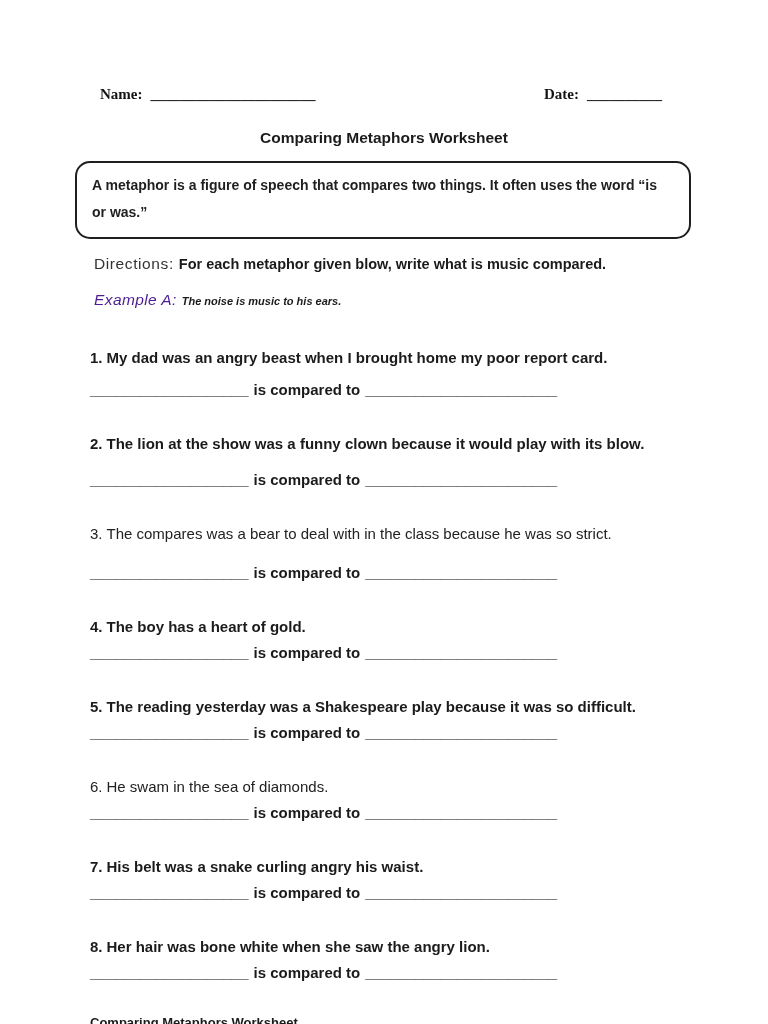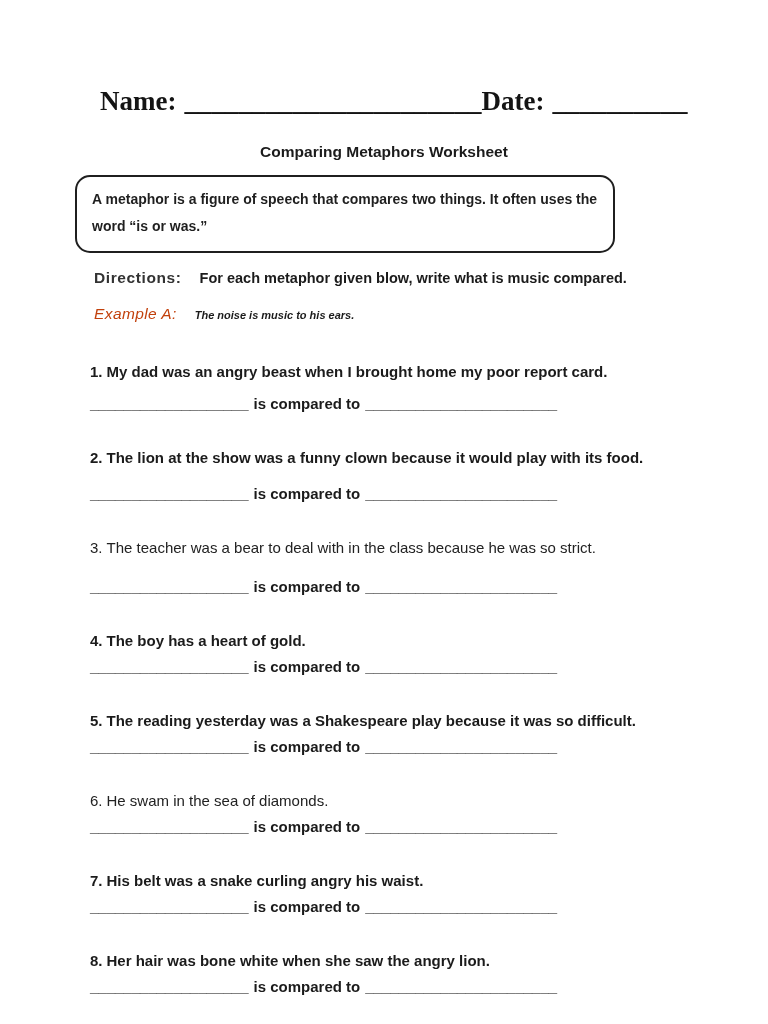--- a/index.html
+++ b/index.html
@@ -20,73 +20,73 @@
     height: 1024px;
     background: #ffffff;
   }
   
   .header-row {
     display: flex;
     justify-content: space-between;
     padding: 86px 106px 0 100px;
     font-family: "Liberation Serif", serif;
     font-weight: 700;
-    font-size: 27px;
+    font-size: 15px;
     color: #141414;
     white-space: nowrap;
   }
   .label-gap { margin-right: 8px; }
   .u-line { letter-spacing: 0; }
   
   .title {
     margin-top: 26px;
     text-align: center;
     font-size: 15.5px;
     font-weight: 700;
     color: #1b1b1b;
   }
   
   .def-box {
     box-sizing: border-box;
     margin: 14px 0 0 75px;
-    width: 540px;
+    width: 616px;
     border: 2px solid #1f1f1f;
     border-radius: 15px;
     padding: 9px 15px 11px 15px;
     font-size: 14px;
     font-weight: 700;
     line-height: 27px;
     color: #1f1f1f;
   }
   
   .directions {
     margin: 16px 60px 0 94px;
     font-size: 14.5px;
   }
   .dir-label {
-    font-weight: 700;
+    font-weight: 400;
     font-size: 15.5px;
     letter-spacing: 0.6px;
     color: #333333;
-    margin-right: 18px;
+    margin-right: 5px;
   }
   .dir-text { font-weight: 700; }
   
   .example {
     margin: 14px 0 0 94px;
     font-style: italic;
     font-size: 15px;
     line-height: 26px;
   }
   .ex-label {
     font-weight: 400;
     font-size: 15.5px;
     letter-spacing: 0.4px;
-    color: #c2410c;
-    margin-right: 18px;
+    color: #4c1d95;
+    margin-right: 5px;
   }
   .ex-text { font-weight: 700; font-size: 11px; }
   
   .questions {
     margin: 14px 60px 0 90px;
     font-size: 15px;
   }
   .q { margin-top: 34px; }
   .q-line {
     font-weight: 700;
@@ -150,30 +150,30 @@
       <div class="q-line">
         <span class="q-num">1.</span><span>My dad was an angry beast when I brought home my poor report card.</span>
       </div>
       <div class="q-blank">
         <span>___________________</span><span class="q-mid">is compared to</span><span>_______________________</span>
       </div>
     </div>
 
     <div class="q q2">
       <div class="q-line">
-        <span class="q-num">2.</span><span>The lion at the show was a funny clown because it would play with its food.</span>
+        <span class="q-num">2.</span><span>The lion at the show was a funny clown because it would play with its blow.</span>
       </div>
       <div class="q-blank">
         <span>___________________</span><span class="q-mid">is compared to</span><span>_______________________</span>
       </div>
     </div>
 
     <div class="q q3 light">
       <div class="q-line">
-        <span class="q-num">3.</span><span>The teacher was a bear to deal with in the class because he was so strict.</span>
+        <span class="q-num">3.</span><span>The compares was a bear to deal with in the class because he was so strict.</span>
       </div>
       <div class="q-blank">
         <span>___________________</span><span class="q-mid">is compared to</span><span>_______________________</span>
       </div>
     </div>
 
     <div class="q q4">
       <div class="q-line">
         <span class="q-num">4.</span><span>The boy has a heart of gold.</span>
       </div>

